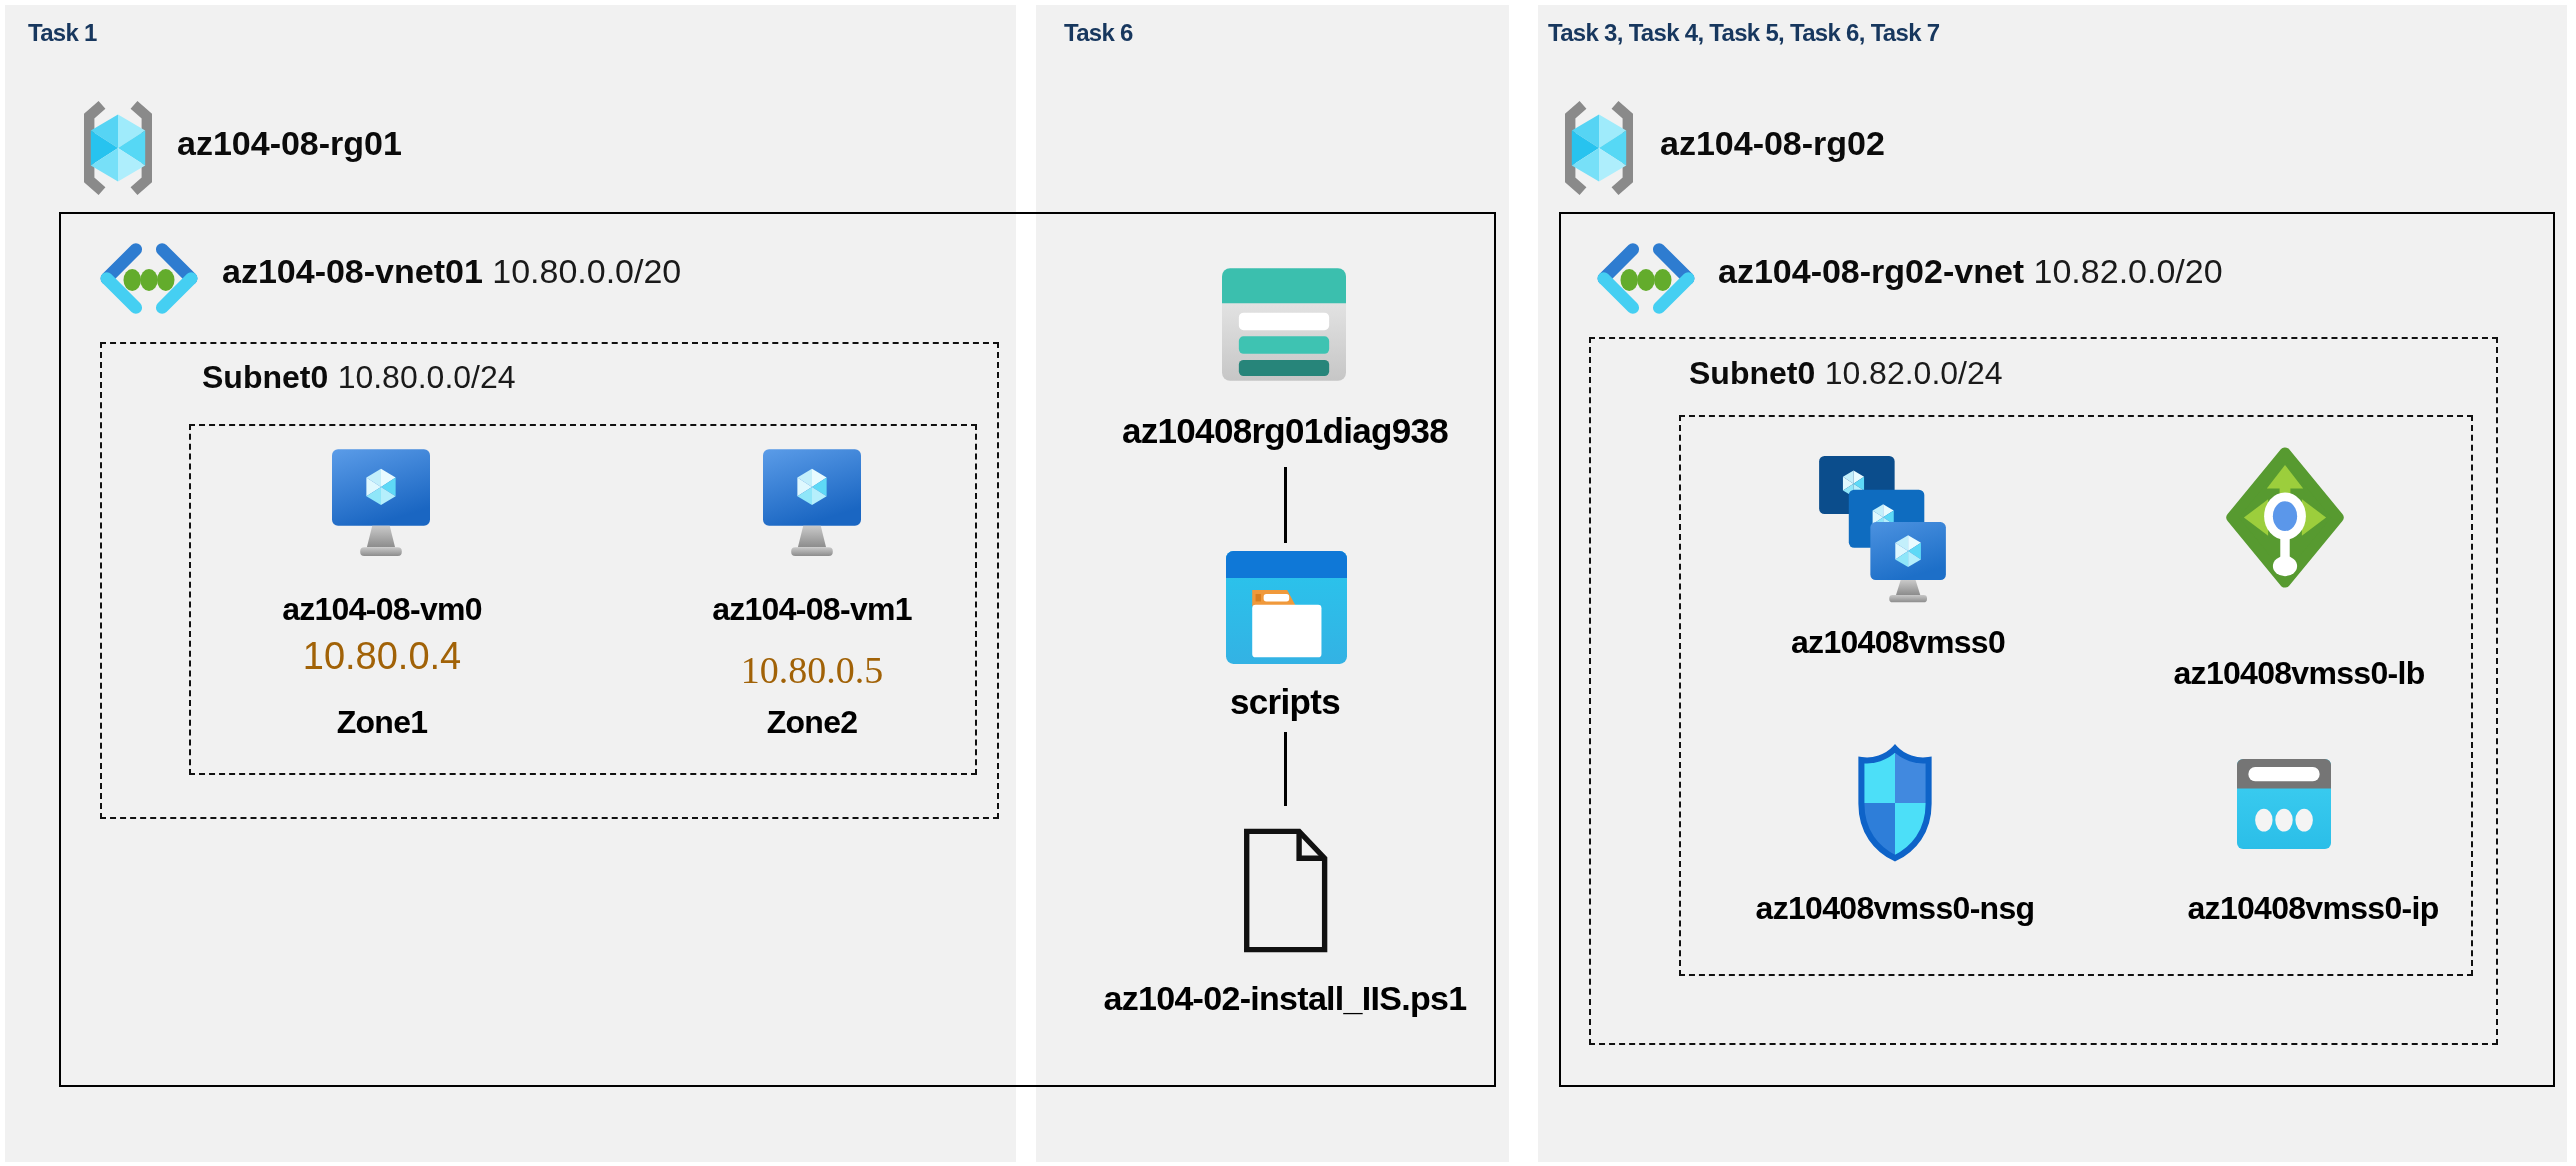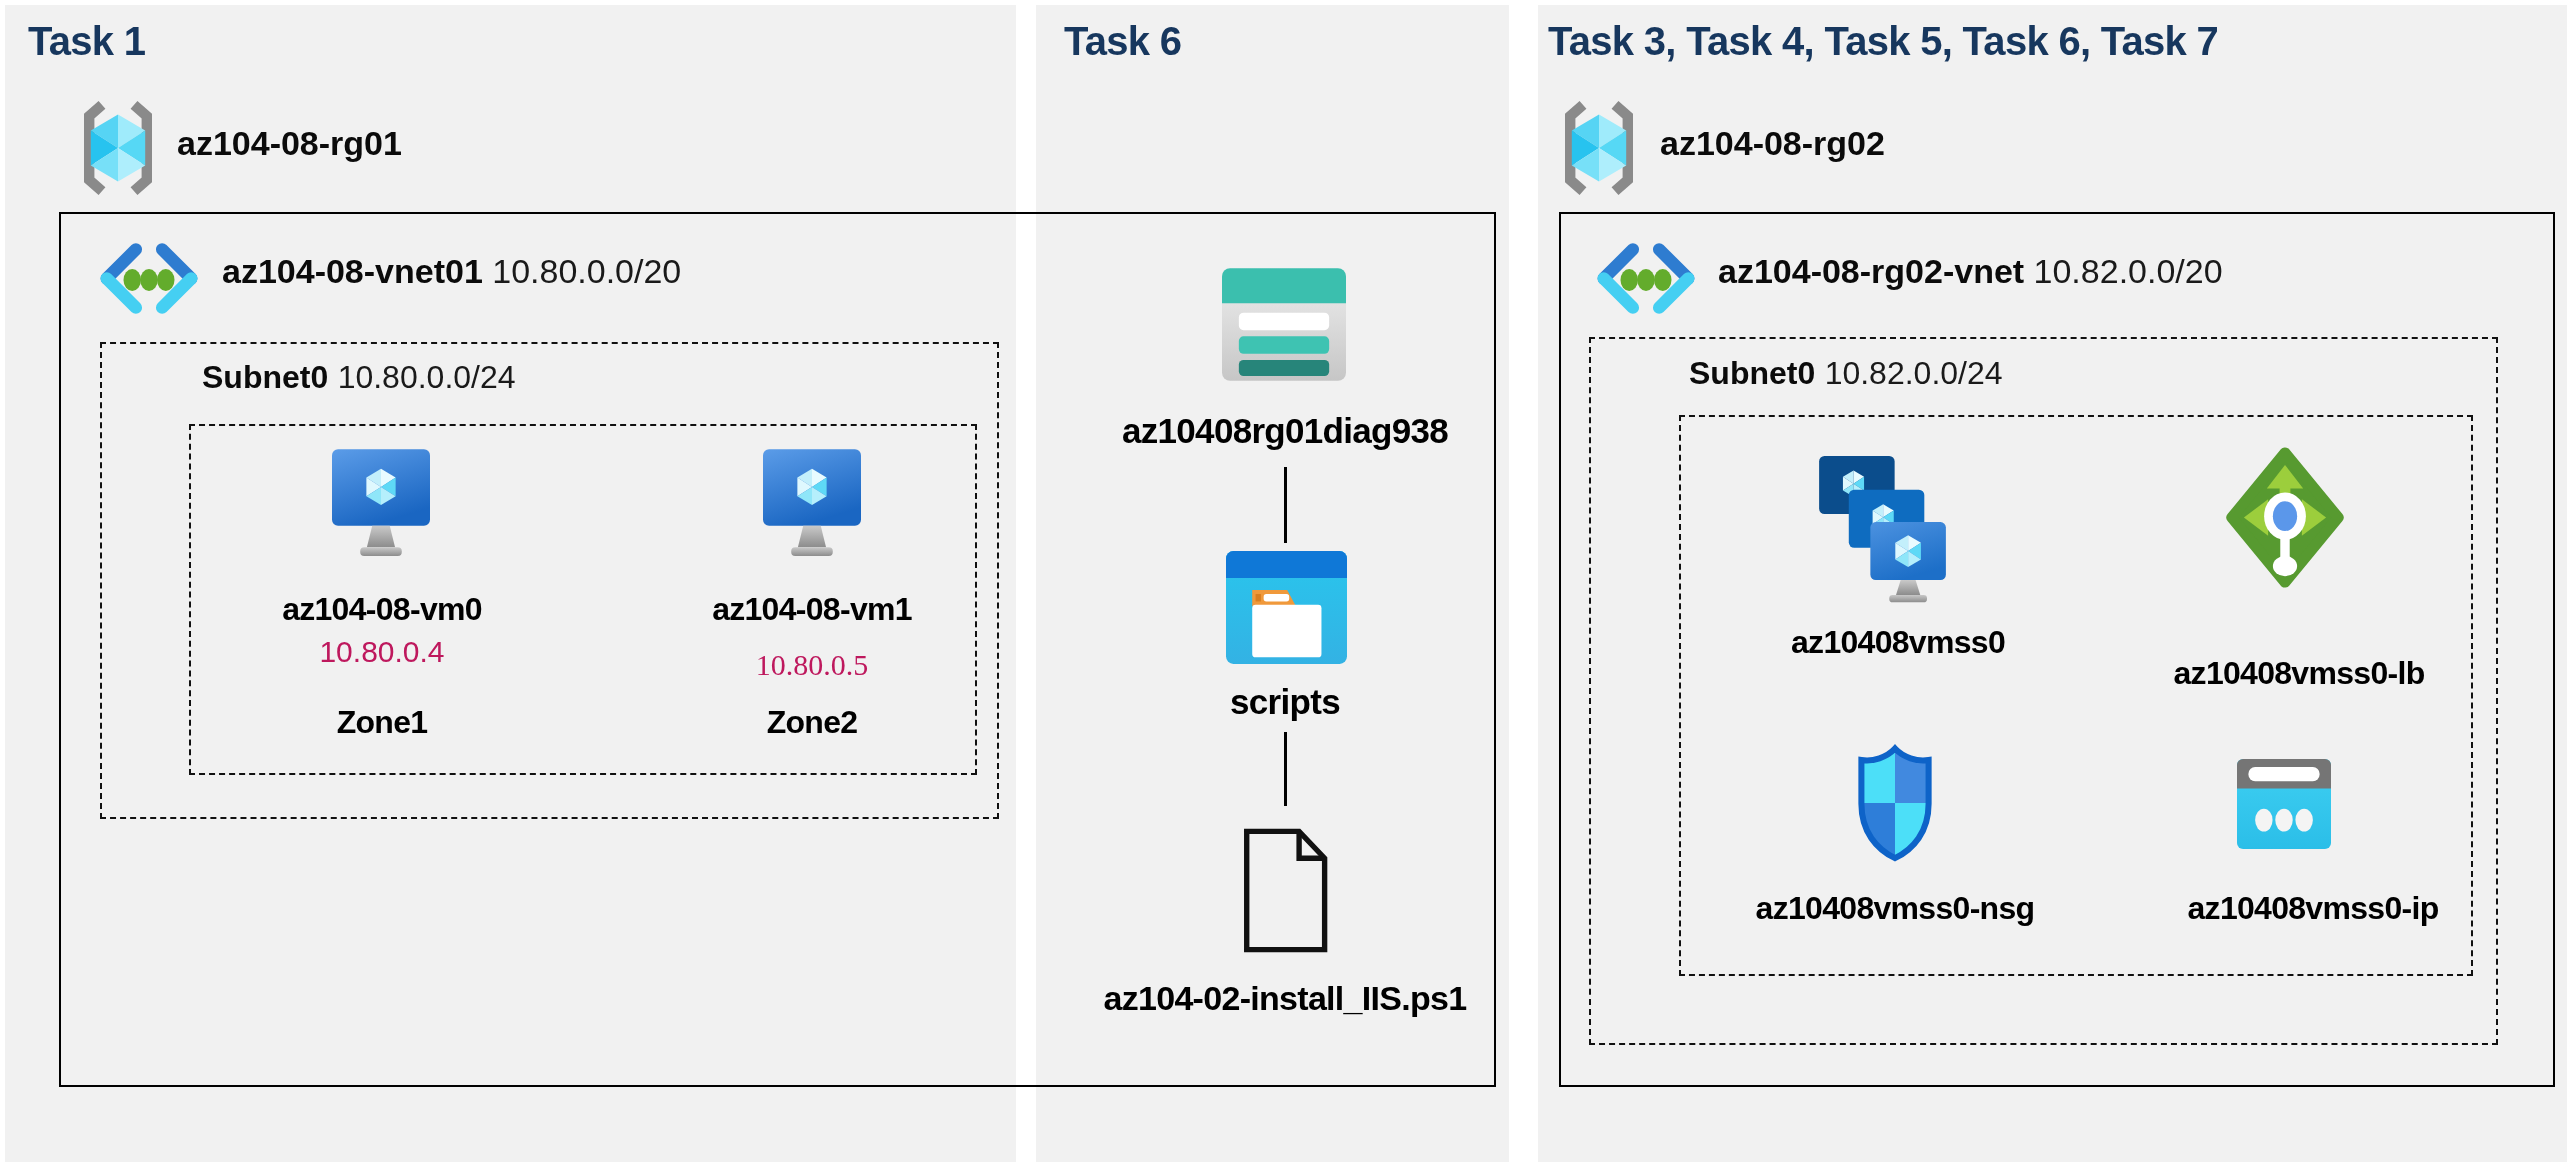--- a/index.html
+++ b/index.html
@@ -1,29 +1,29 @@
 <!DOCTYPE html>
 <html style="font-size:10.8px"><head>
 <meta charset="utf-8">
 <style>
   html,body{margin:0;padding:0;background:#ffffff;}
   #canvas{
     position:relative;width:2576px;height:1166px;background:#ffffff;overflow:hidden;
     font-family:"Liberation Sans", sans-serif;color:#000;
   }
   .panel{position:absolute;background:#f1f1f1;top:4.7px;height:1157px;}
-  .task-title{position:absolute;top:19px;font-size:40px;font-weight:bold;color:#17375E;letter-spacing:-0.7px;white-space:nowrap;}
+  .task-title{position:absolute;top:19px;font-size:24px;font-weight:bold;color:#17375E;letter-spacing:-0.7px;white-space:nowrap;}
   .solid-box{position:absolute;border:2.7px solid #000;box-sizing:border-box;background:transparent;}
   .dashed-box{position:absolute;border:2.7px dashed #111;box-sizing:border-box;}
   .icon{position:absolute;}
   .lbl{position:absolute;white-space:nowrap;}
   .hdr-label{font-size:34px;font-weight:bold;color:#0b0b0b;}
   .hdr-label .cidr{font-weight:normal;color:#1a1a1a;margin-left:9.4px;}
   .node-label{font-size:32px;font-weight:bold;transform:translateX(-50%);letter-spacing:-0.7px;}
-  .node-sub{font-size:30px;font-weight:normal;color:#be185d;transform:translateX(-50%);}
+  .node-sub{font-size:38px;font-weight:normal;color:#a16207;transform:translateX(-50%);}
   .t2-label{font-size:35px;font-weight:bold;transform:translateX(-50%);letter-spacing:-0.7px;}
   .connector{position:absolute;width:2.7px;background:#000;}
 </style>
 </head>
 <body>
 
 <div id="canvas">
 
   <svg width="0" height="0" style="position:absolute" aria-hidden="true">
     <defs>

